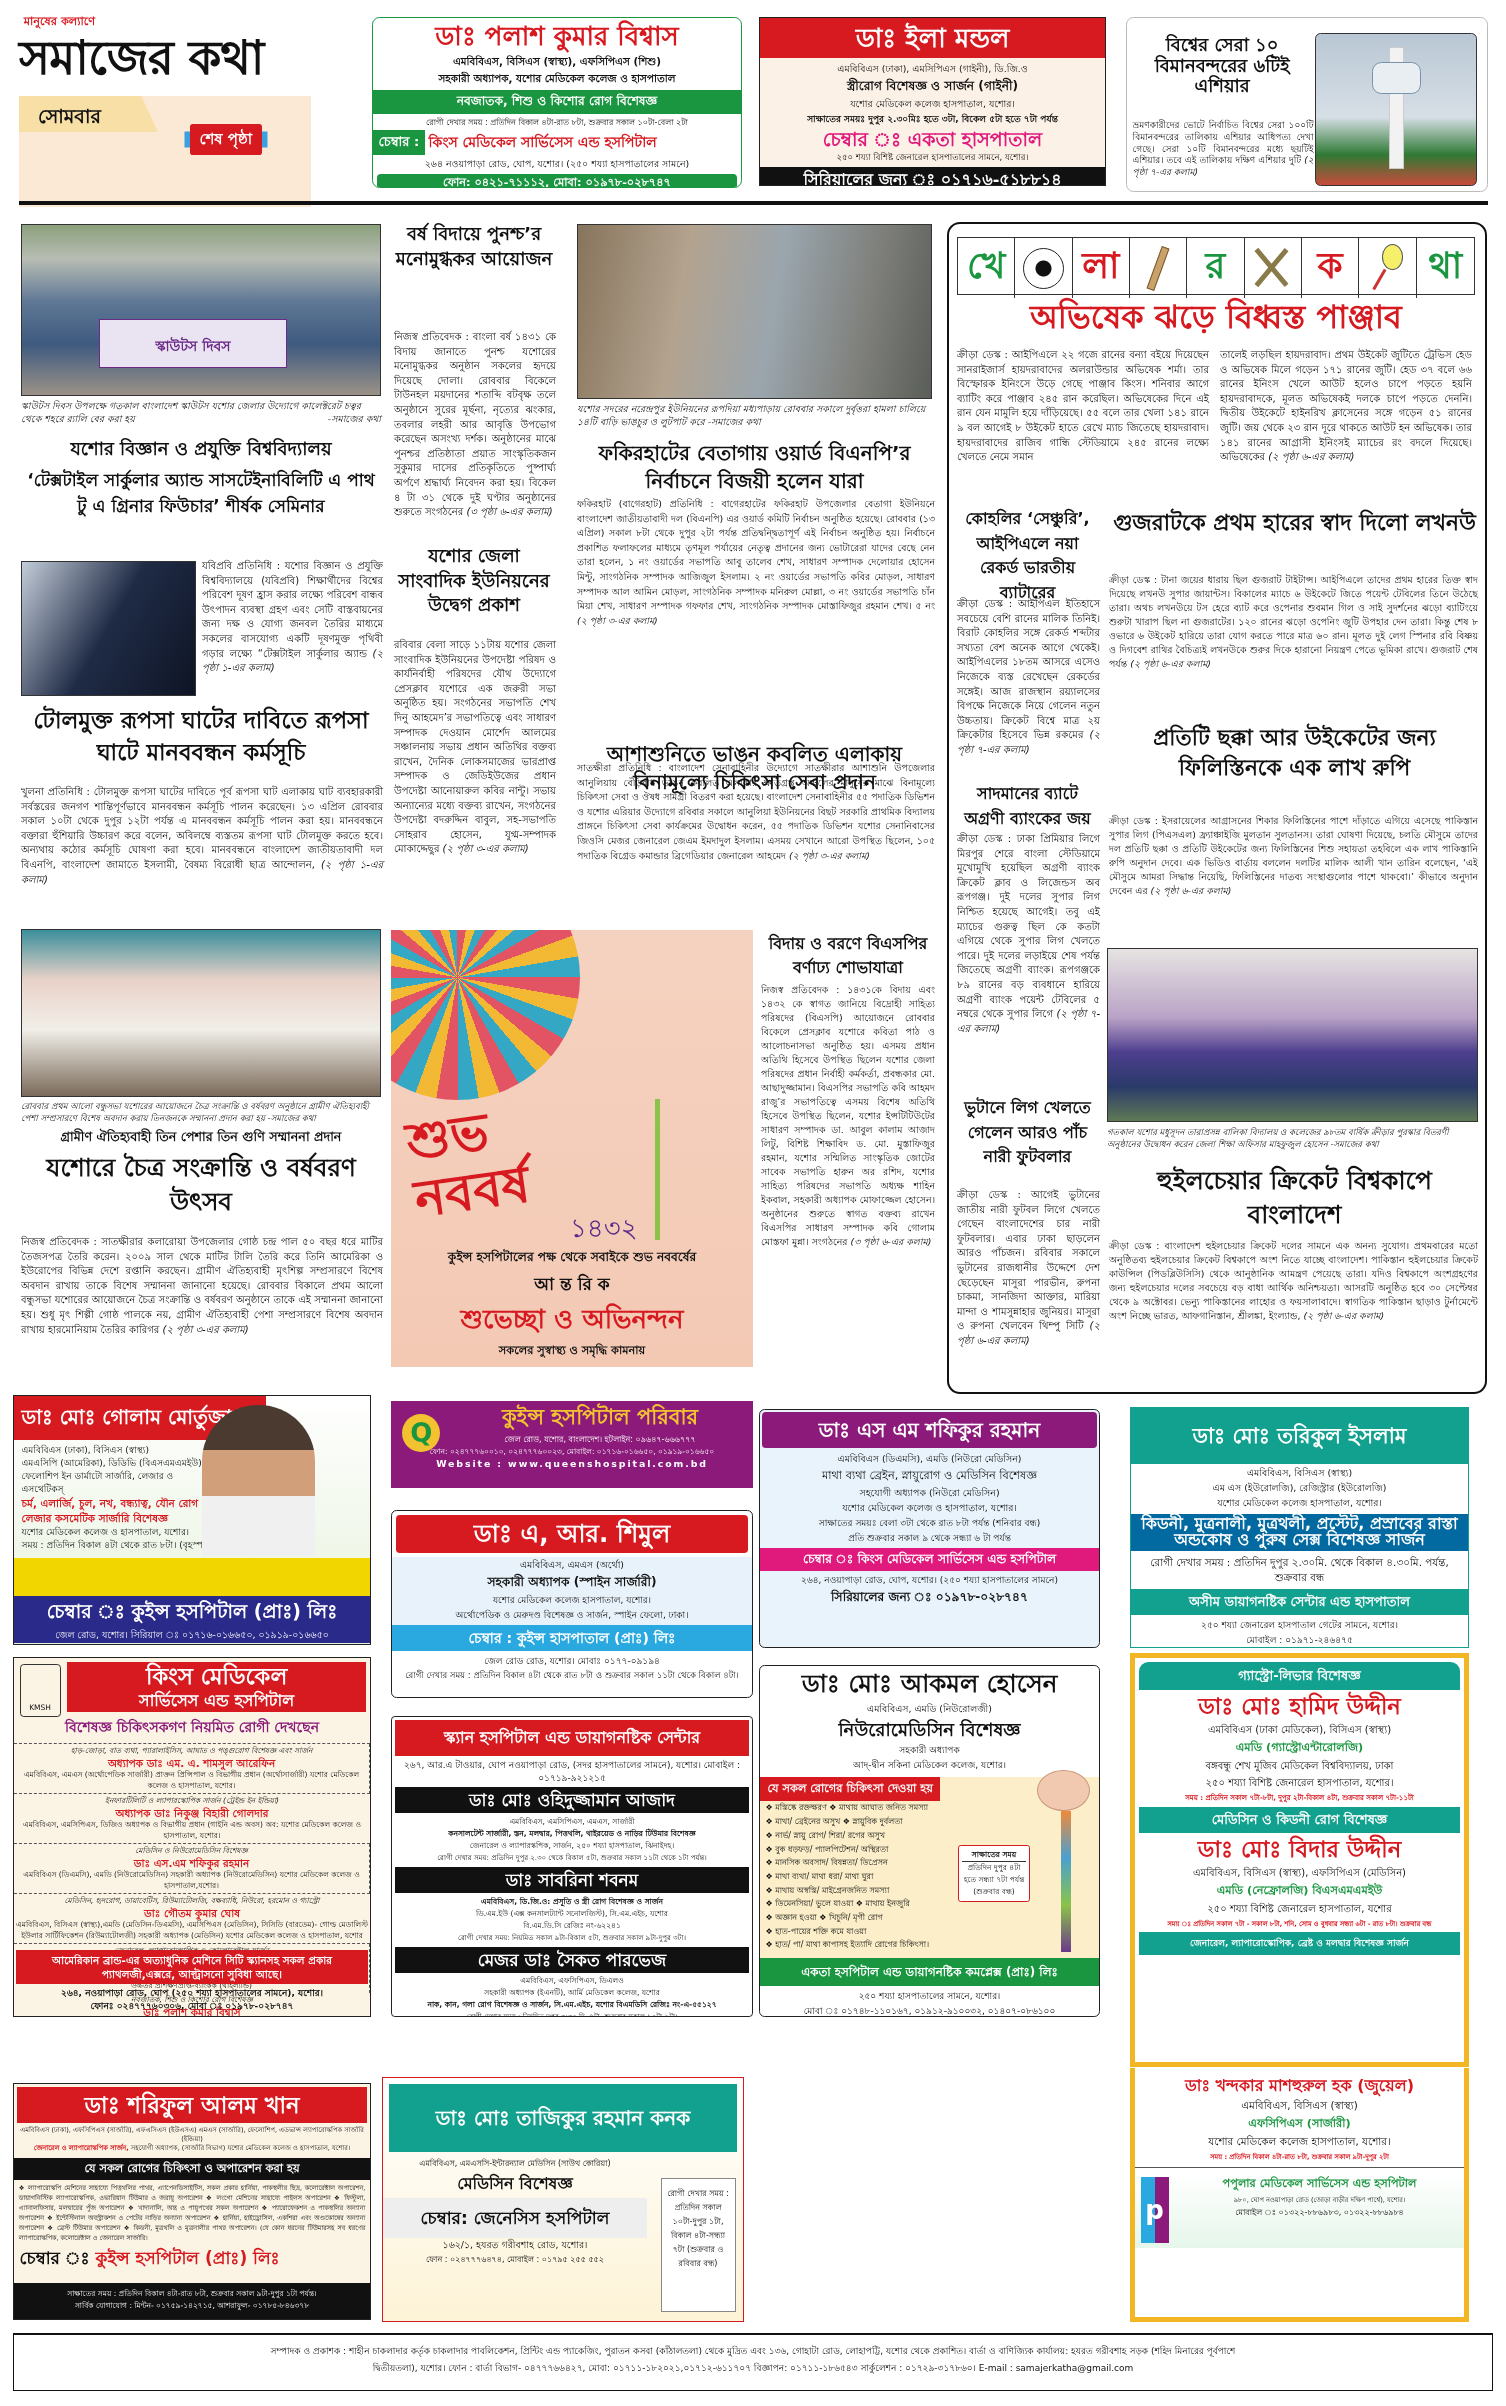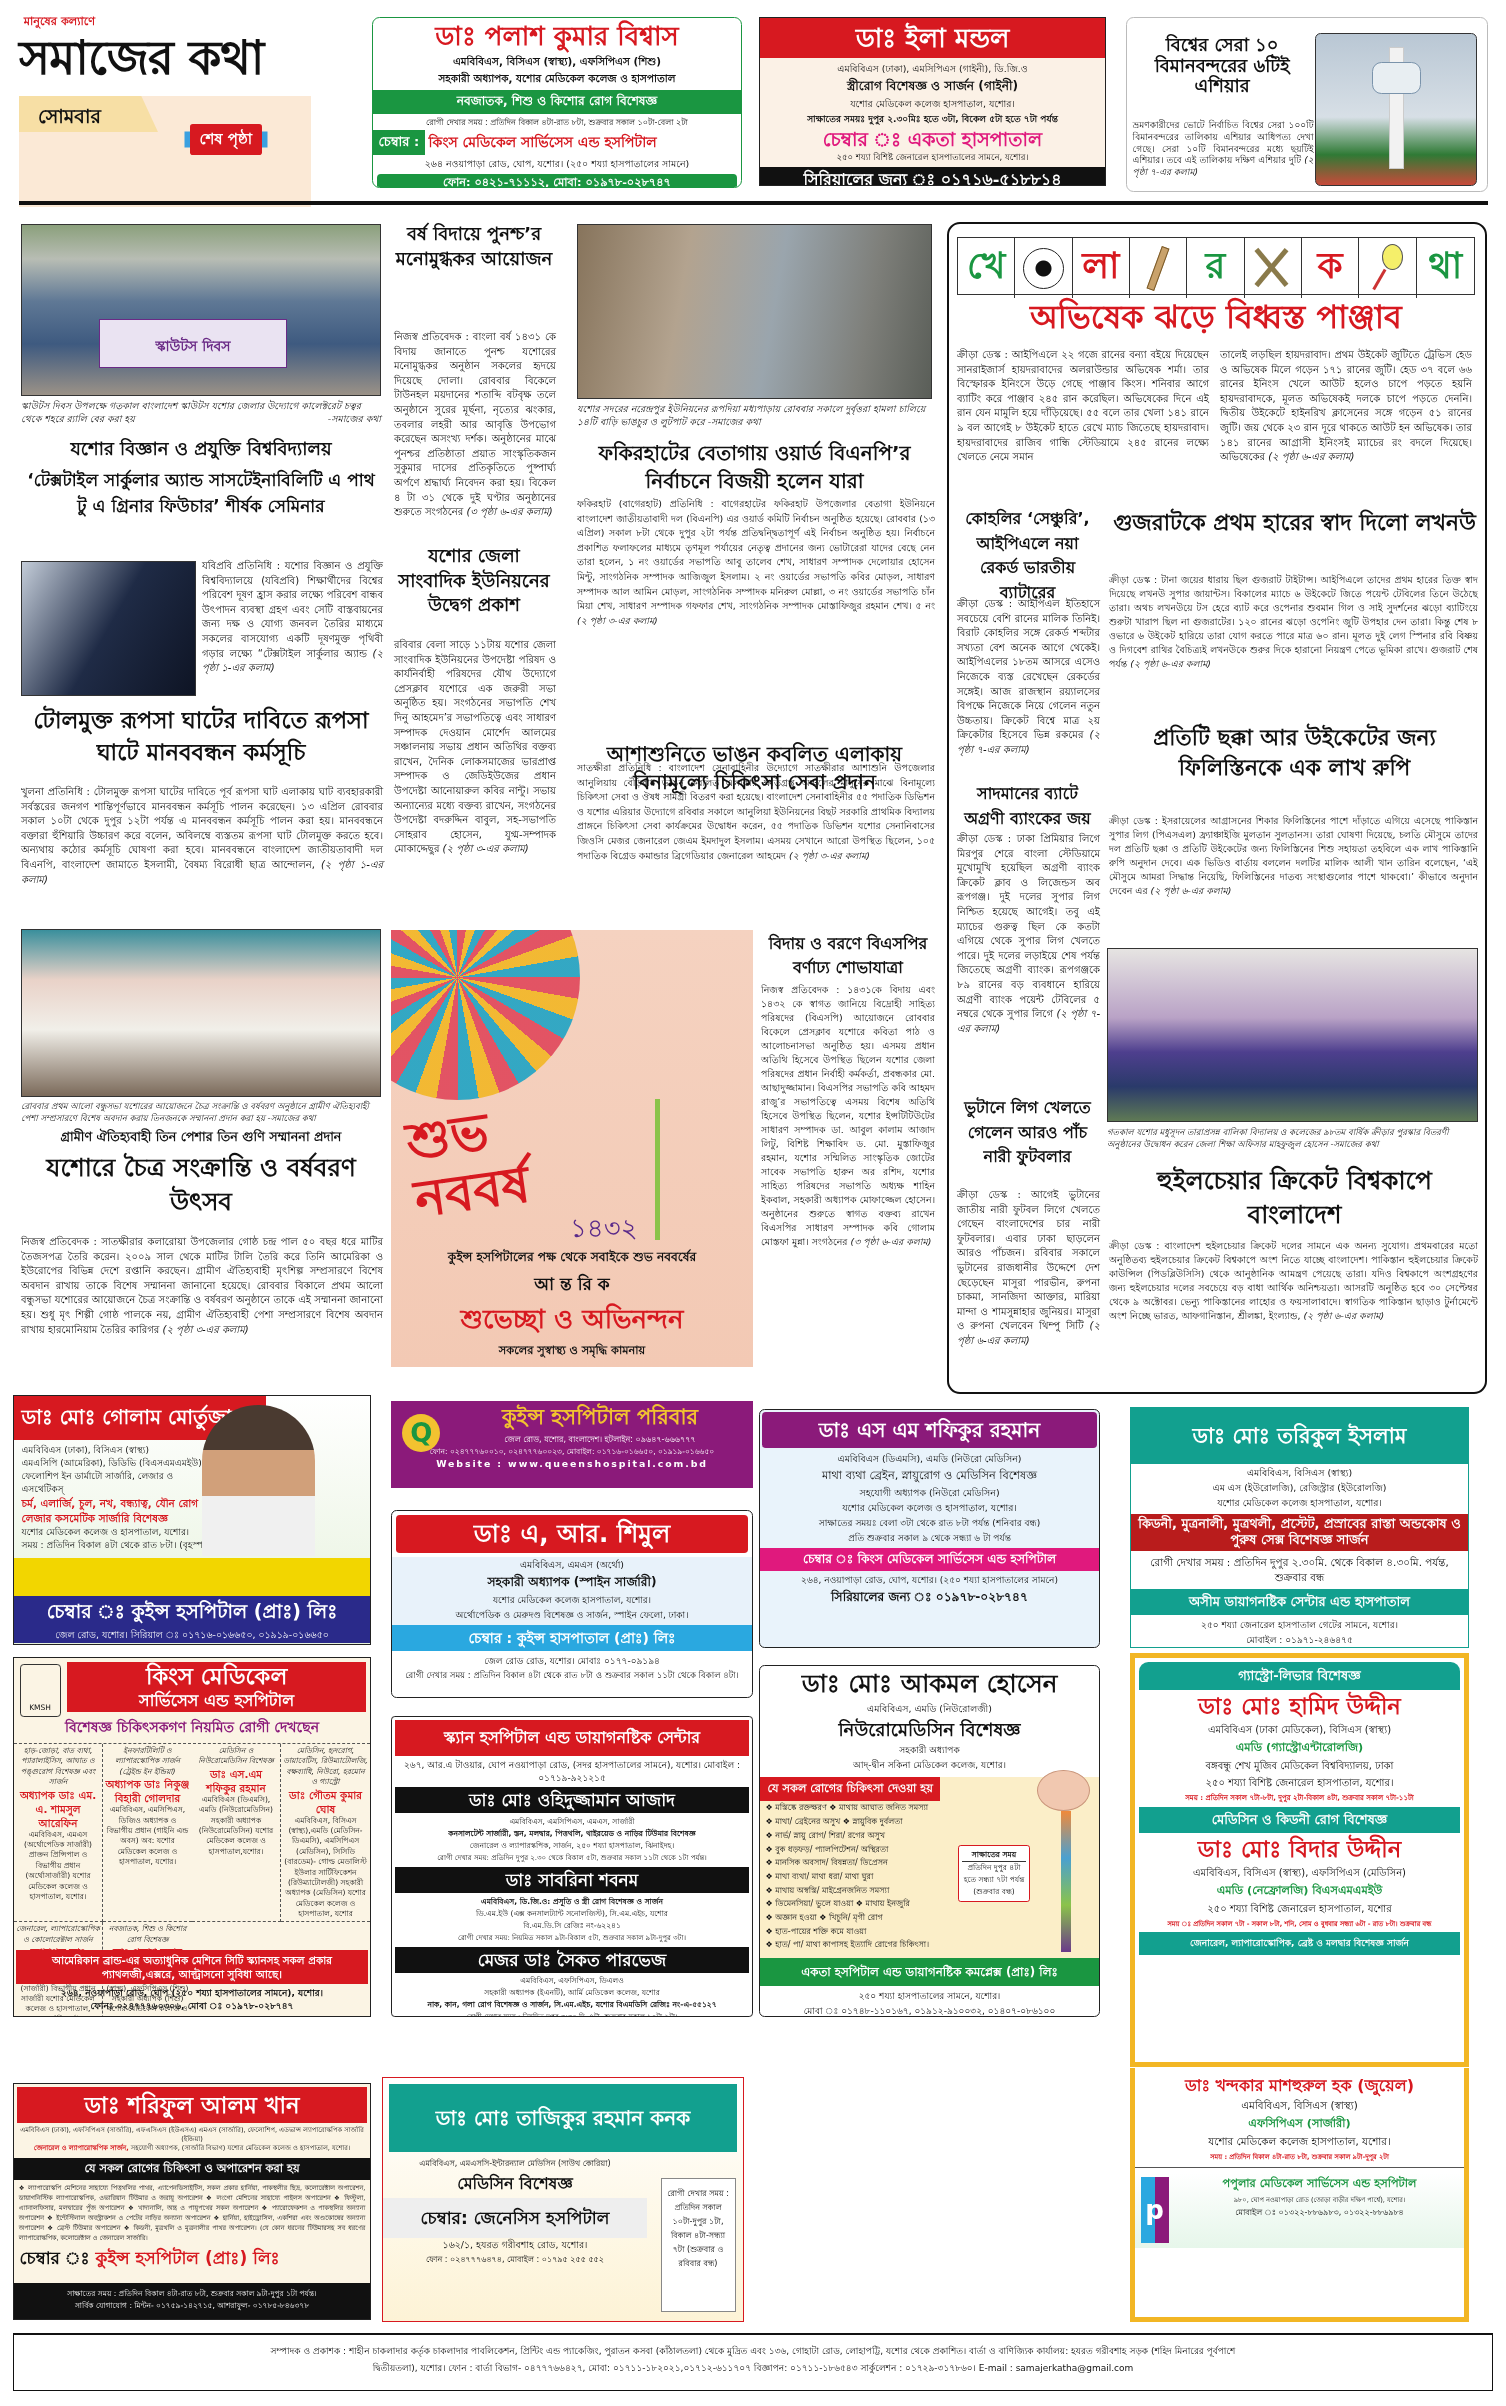--- a/index.html
+++ b/index.html
@@ -196,36 +196,36 @@
   <div style="background:#e0197d;color:#fff;font-size:12.2px;font-weight:bold;line-height:22.6px;margin-top:2.8px">চেম্বার ঃ কিংস মেডিকেল সার্ভিসেস এন্ড হসপিটাল</div>
   <div style="font-size:9px;margin-top:1.9px">২৬৪, নওয়াপাড়া রোড, ঘোপ, যশোর। (২৫০ শয্যা হাসপাতালের সামনে)</div>
   <div style="font-size:12.2px;font-weight:bold">সিরিয়ালের জন্য ঃ ০১৯৭৮-০২৮৭৪৭</div>
 </div>
 
 <div class="ad" style="left:1130px;top:1407px;width:339px;height:241px;border:1.9px solid #12a08f">
   <div style="background:#12a08f;color:#fff;font-size:21px;font-weight:bold;line-height:56px">ডাঃ মোঃ তরিকুল ইসলাম</div>
   <div style="font-size:9.4px;margin-top:1.9px">এমবিবিএস, বিসিএস (স্বাস্থ্য)</div>
   <div style="font-size:9.4px">এম এস (ইউরোলজি), রেজিস্ট্রার (ইউরোলজি)</div>
   <div style="font-size:9.4px">যশোর মেডিকেল কলেজ হাসপাতাল, যশোর।</div>
-  <div style="background:#b91c1c;color:#fff;font-size:13px;font-weight:bold;line-height:16px;padding:2.8px 1.9px;margin-top:2.8px">কিডনী, মুত্রনালী, মুত্রথলী, প্রস্টেট, প্রস্রাবের রাস্তা অন্ডকোষ ও পুরুষ সেক্স বিশেষজ্ঞ সার্জন</div>
+  <div style="background:#0369a1;color:#fff;font-size:16px;font-weight:bold;line-height:16px;padding:2.8px 1.9px;margin-top:2.8px">কিডনী, মুত্রনালী, মুত্রথলী, প্রস্টেট, প্রস্রাবের রাস্তা অন্ডকোষ ও পুরুষ সেক্স বিশেষজ্ঞ সার্জন</div>
   <div style="font-size:10.4px;padding:3.8px 19px;line-height:15px">রোগী দেখার সময় : প্রতিদিন দুপুর ২.৩০মি. থেকে বিকাল ৪.৩০মি. পর্যন্ত, শুক্রবার বন্ধ</div>
   <div style="background:#12a08f;color:#fff;font-size:13px;font-weight:bold;line-height:26px">অসীম ডায়াগনষ্টিক সেন্টার এন্ড হাসপাতাল</div>
   <div style="font-size:9px;margin-top:2.8px">২৫০ শয্যা জেনারেল হাসপাতাল গেটের সামনে, যশোর।</div>
   <div style="font-size:9px">মোবাইল : ০১৯৭১-২৪৬৪৭৫</div>
 
 </div>
 
 <div class="ad" style="left:13px;top:1657px;width:358px;height:360px;background:#fbf4e4">
   <div style="position:absolute;left:5.6px;top:5.6px;width:41px;height:53px;border:1.4px solid #333;border-radius:3.8px;font-size:7.5px;padding-top:38px">KMSH</div>
   <div style="margin-left:53px;background:#d71920;color:#fff;margin-top:3.8px;margin-right:3.8px">
     <div style="font-size:22.6px;font-weight:bold;line-height:28px">কিংস মেডিকেল</div>
     <div style="font-size:16px;font-weight:bold;line-height:22.6px">সার্ভিসেস এন্ড হসপিটাল</div>
   </div>
   <div style="color:#8b1a7a;font-size:14px;font-weight:bold;margin-top:3.8px;border-bottom:0.9px dashed #555;padding-bottom:2.8px">বিশেষজ্ঞ চিকিৎসকগণ নিয়মিত রোগী দেখছেন</div>
-  <div style="display:grid;grid-template-columns:1fr 1fr 1fr 1fr;font-size:7.5px;line-height:10.4px">
+  <div style="display:grid;grid-template-columns:1fr;font-size:7.5px;line-height:10.4px">
     <div style="border-right:0.9px dashed #555;border-bottom:0.9px dashed #555;padding:1.9px">
         <div style="font-style:italic">হাড়-জোড়া, বাত ব্যথা, প্যারালাইসিস, আঘাত ও পঙ্গুরোগ বিশেষজ্ঞ এবং সার্জন</div>
         <div style="color:#d71920;font-size:10.4px;font-weight:bold;line-height:14px">অধ্যাপক ডাঃ এম. এ. শামসুল আরেফিন</div>
         <div>এমবিবিএস, এমএস (অর্থোপেডিক সার্জারী) প্রাক্তন প্রিন্সিপাল ও বিভাগীয় প্রধান (অর্থোসার্জারী) যশোর মেডিকেল কলেজ ও হাসপাতাল, যশোর।</div>
       </div>
     <div style="border-bottom:0.9px dashed #555;padding:1.9px">
         <div style="font-style:italic">ইনফারটিলিটি ও ল্যাপারস্কোপিক সার্জন (ট্রেইন্ড ইন ইন্ডিয়া)</div>
         <div style="color:#d71920;font-size:10.4px;font-weight:bold;line-height:14px">অধ্যাপক ডাঃ নিকুঞ্জ বিহারী গোলদার</div>
         <div>এমবিবিএস, এমসিপিএস, ডিজিও অধ্যাপক ও বিভাগীয় প্রধান (গাইনি এন্ড অবস) অব: যশোর মেডিকেল কলেজ ও হাসপাতাল, যশোর।</div>
       </div>

